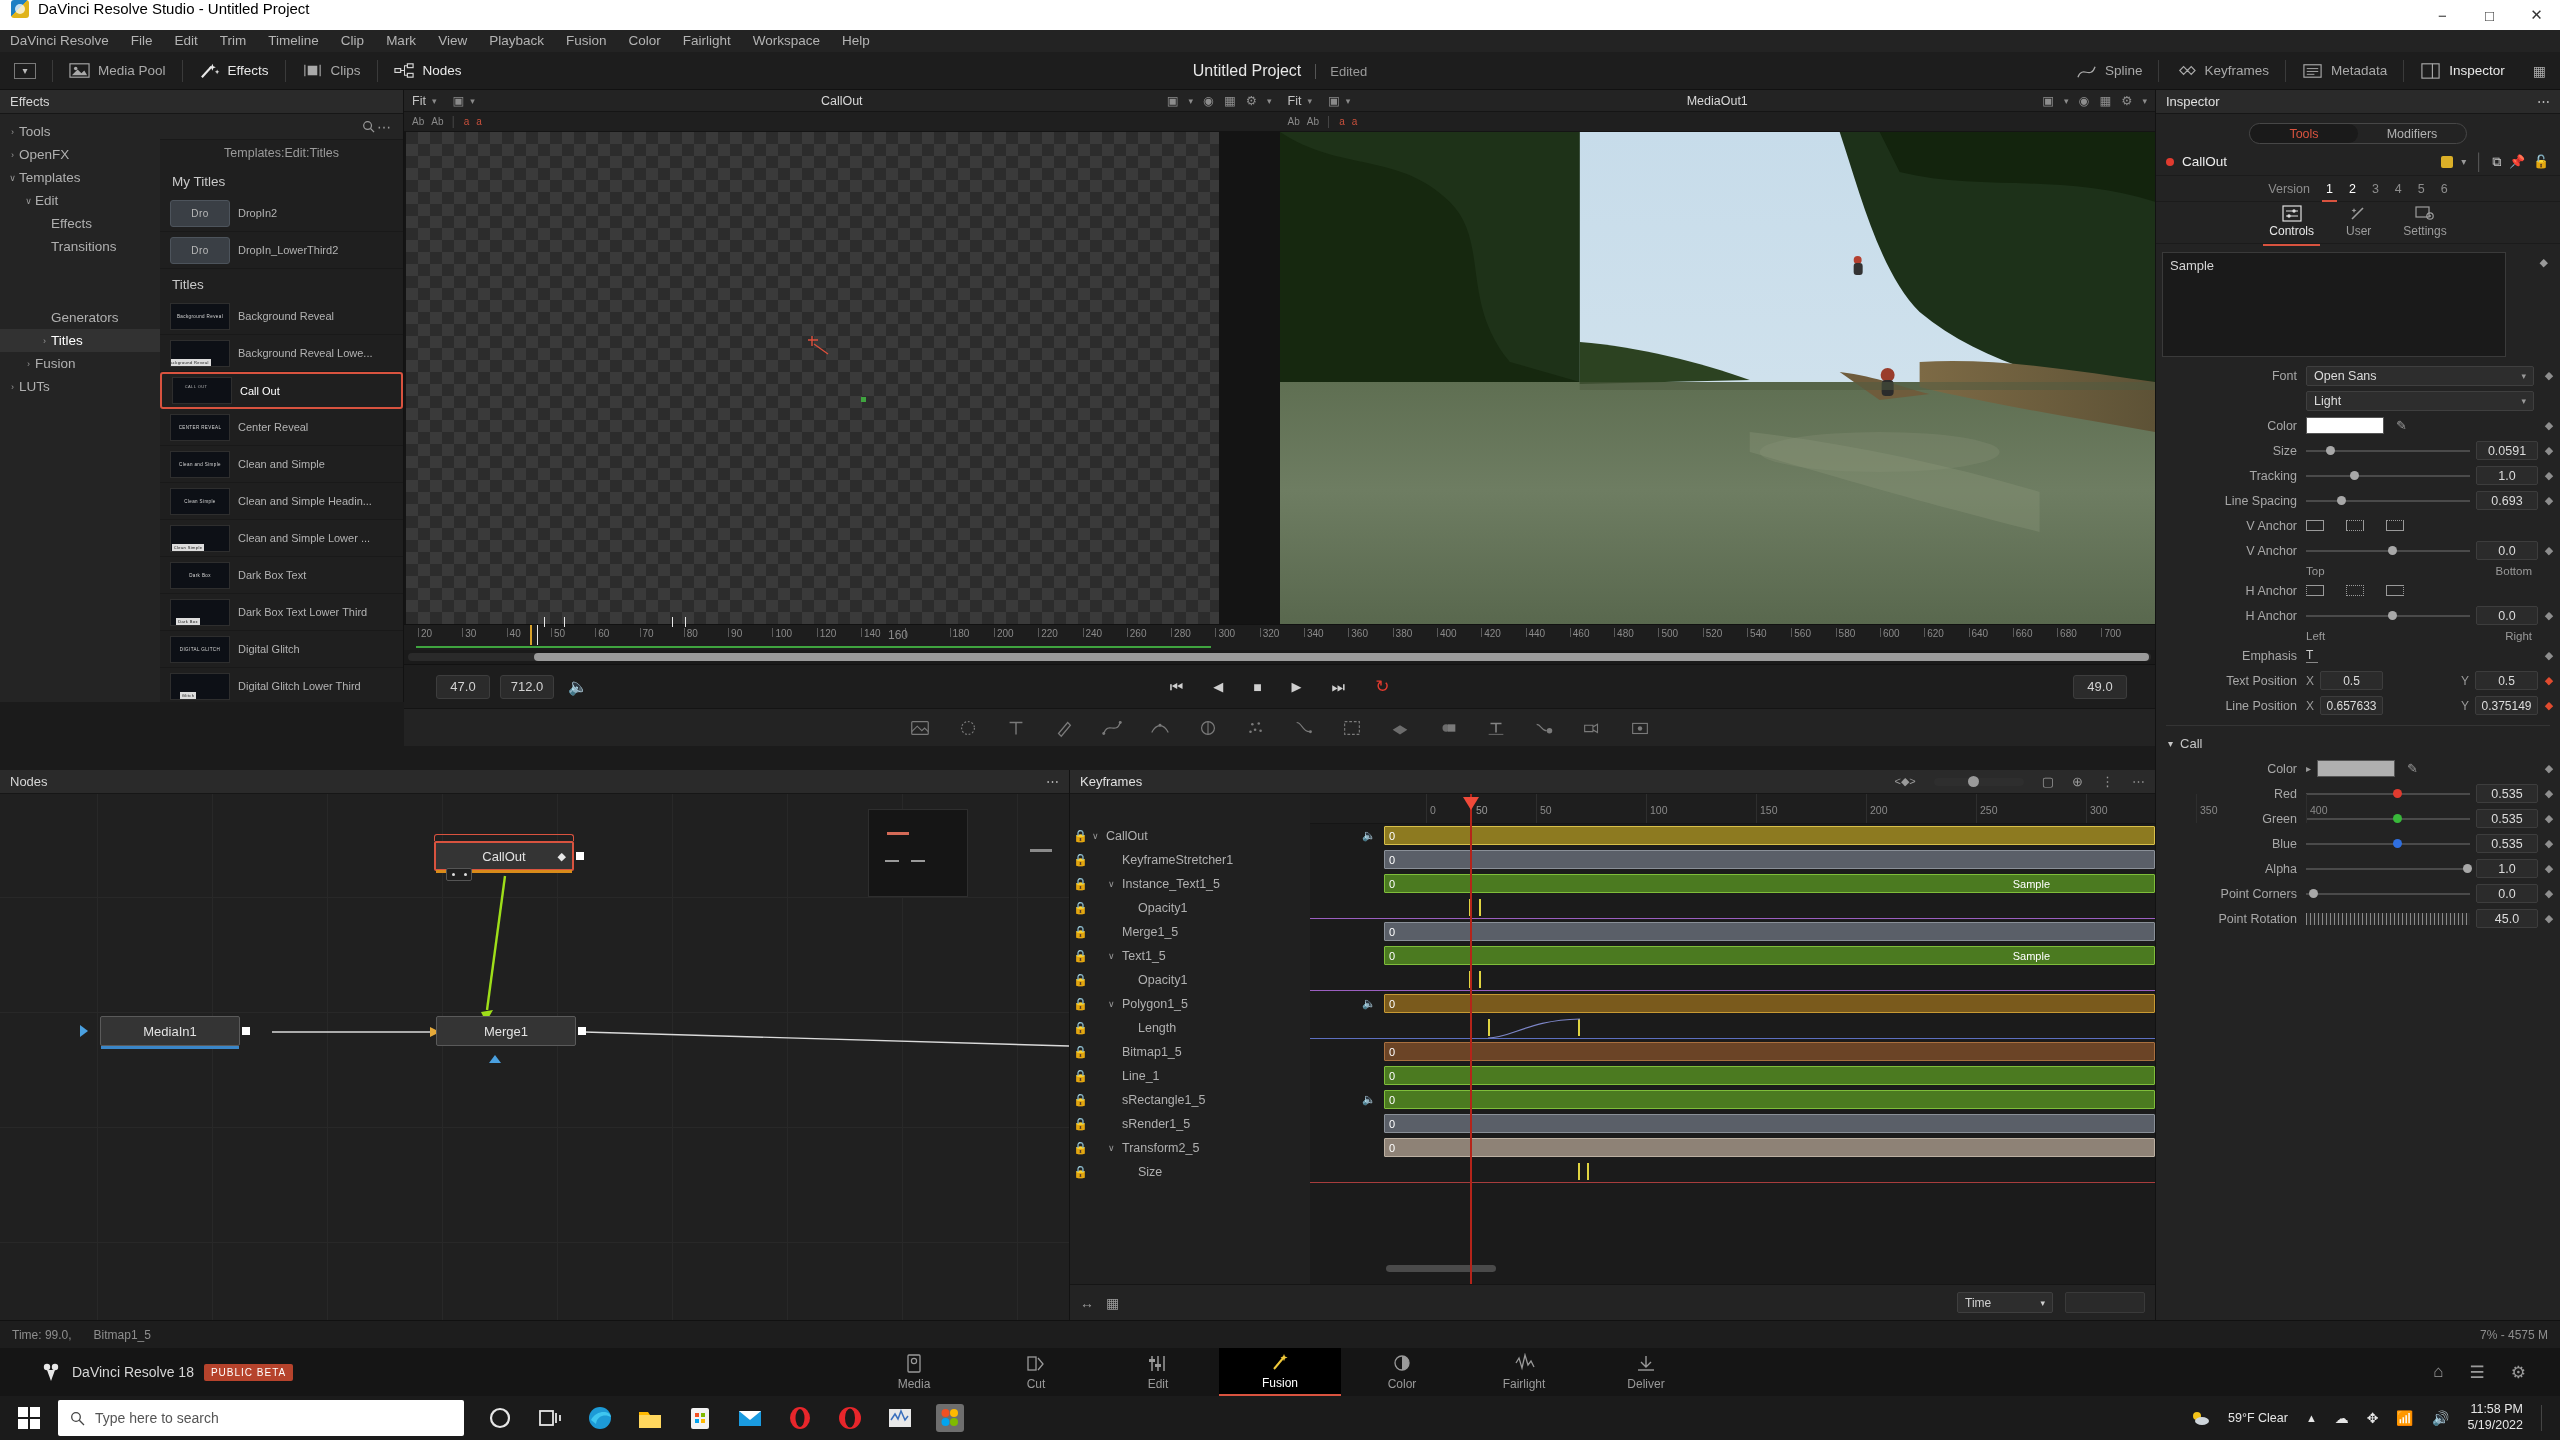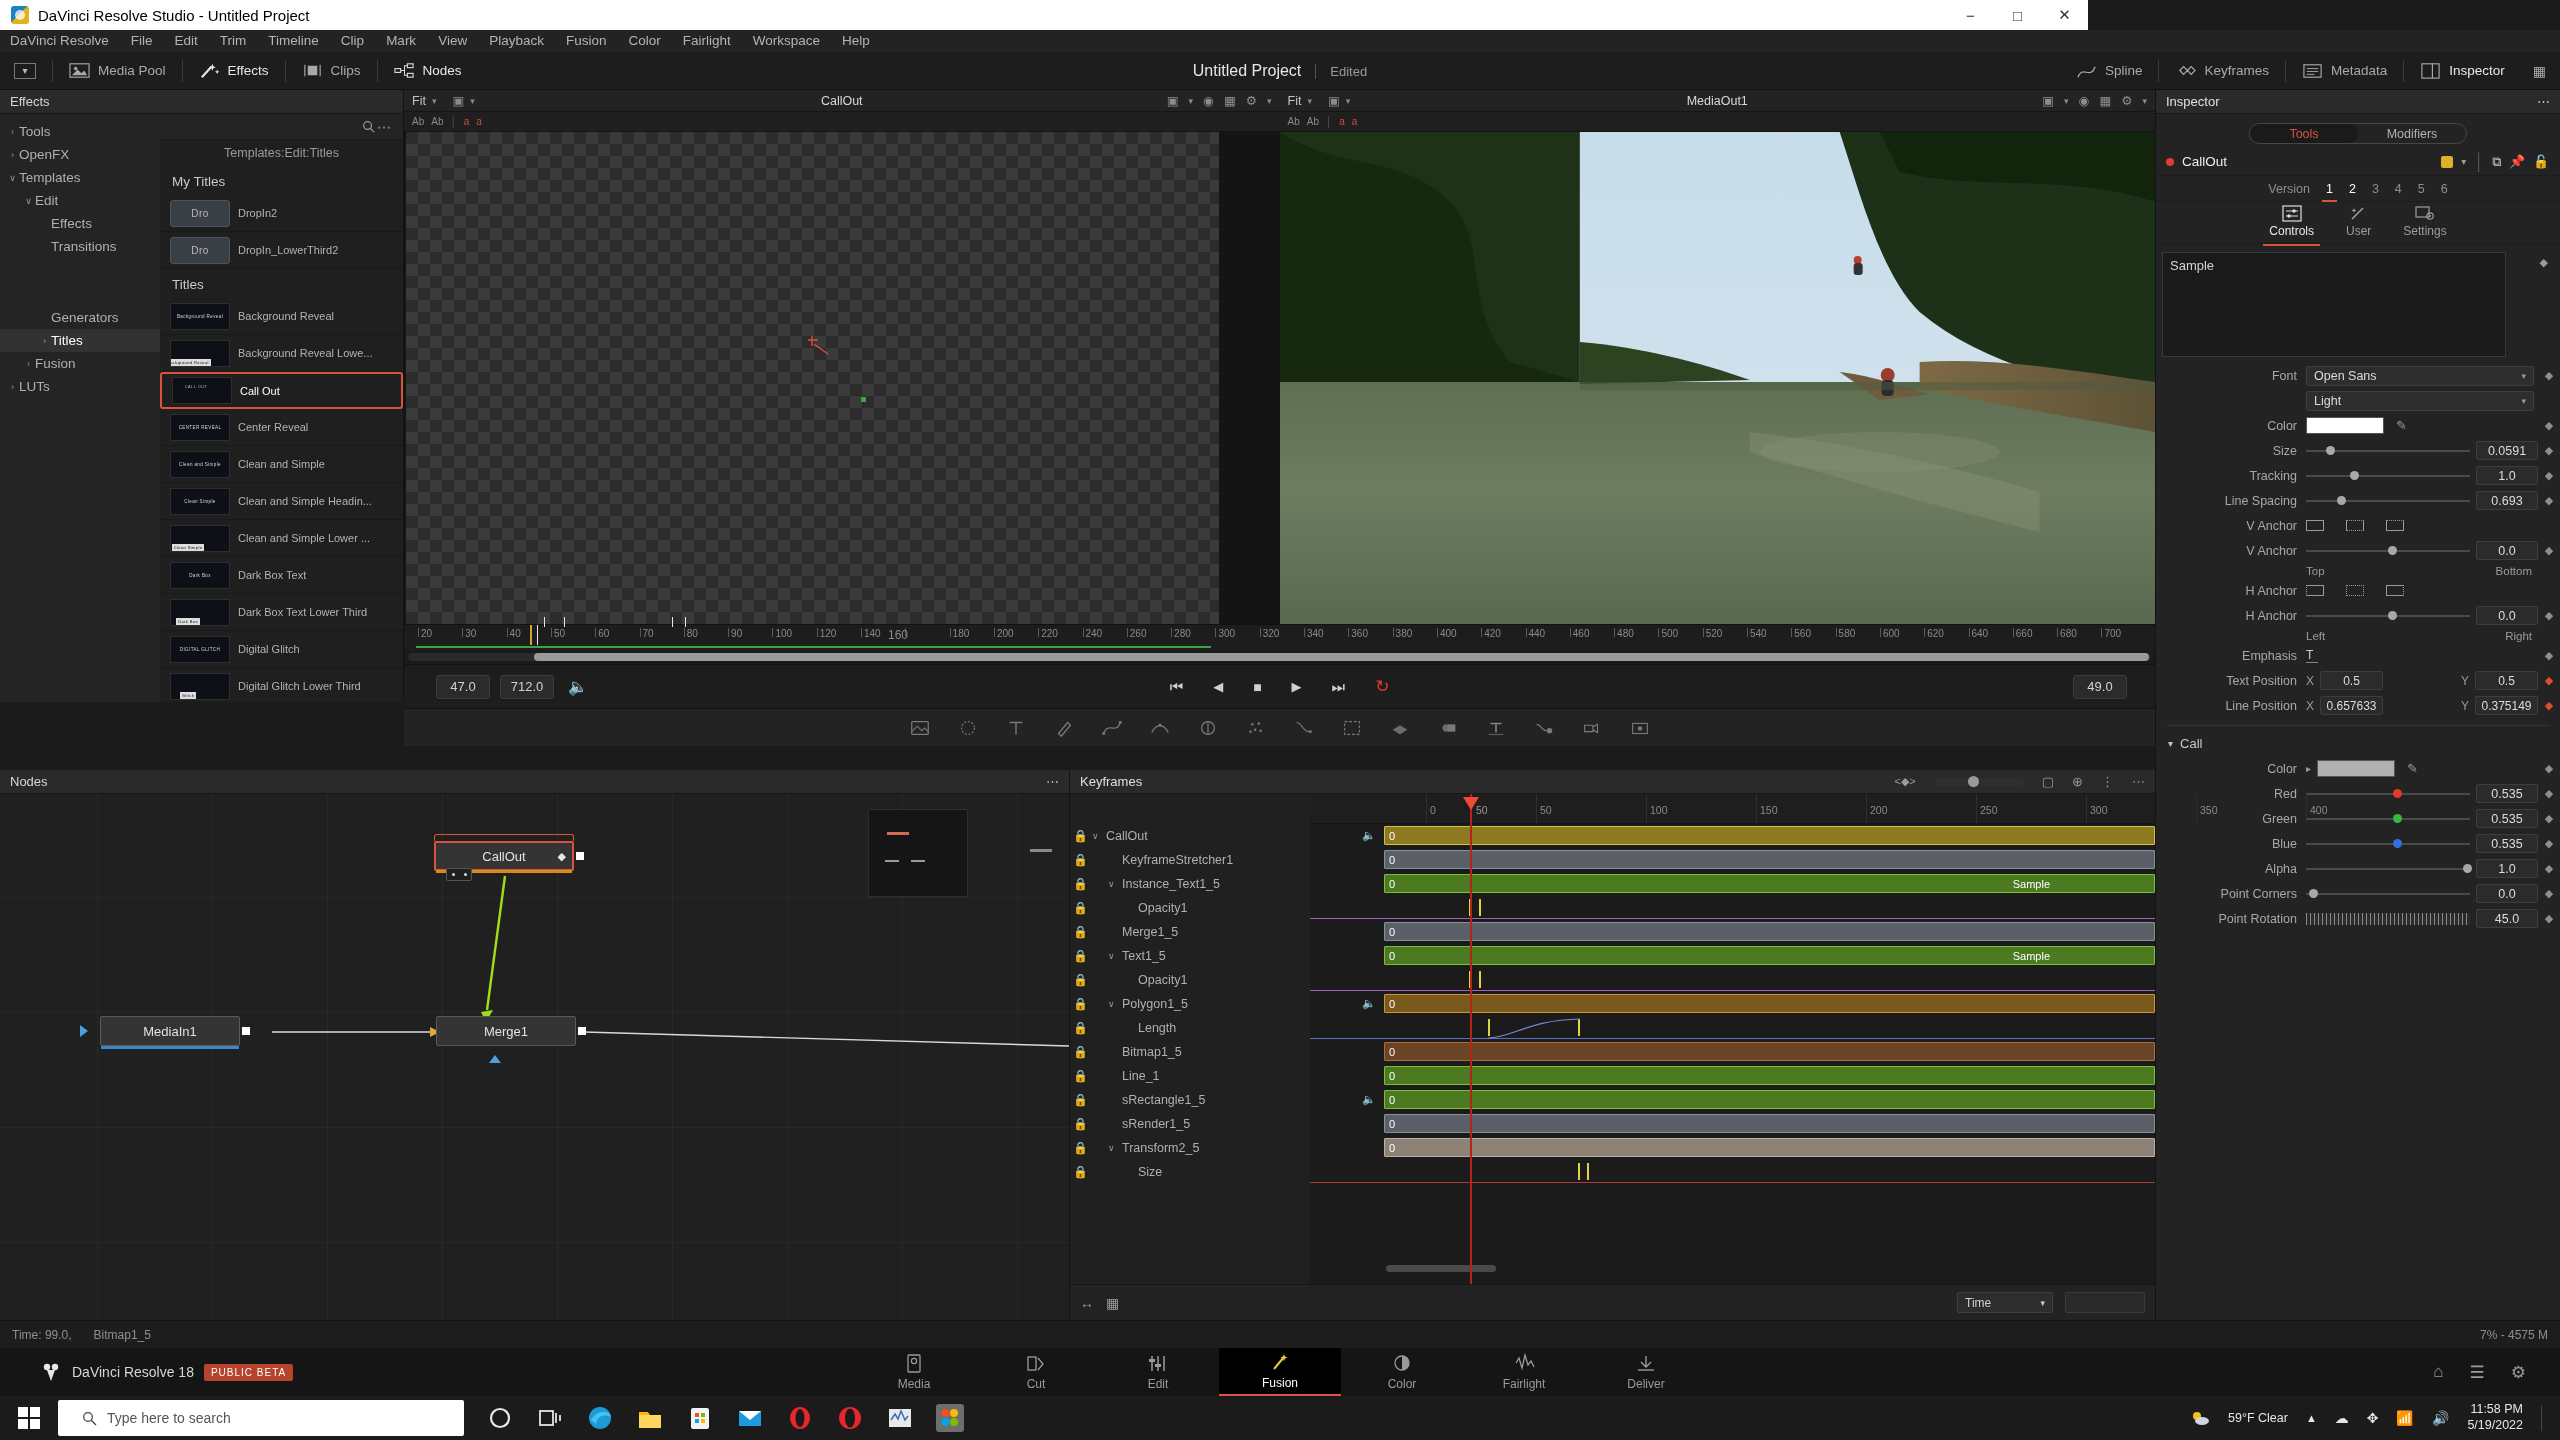--- a/index.html
+++ b/index.html
@@ -1,22 +1,22 @@
 <!DOCTYPE html>
 <html><head>
 <meta charset="utf-8">
 <style>
   * { box-sizing: border-box; margin:0; padding:0; }
   html,body{ width:2560px; height:1440px; overflow:hidden;
     font-family:"Liberation Sans", sans-serif; background:#1b1b1b; color:#c8c8c8; }
   .app{ position:relative; width:2560px; height:1440px; }
 
   
-  .winbar{ position:absolute; left:0; top:0; width:2088px; height:30px; background:#fff; color:#000;
-           display:flex; align-items:center; font-size:15px; }
+  .winbar{ position:absolute; left:0; top:0; width:2560px; height:30px; background:#fff; color:#000;
+           display:flex; align-items:flex-start; font-size:15px; }
   .winbar .logo{ width:18px;height:18px;margin:0 9px 0 11px;border-radius:3px;
            background:linear-gradient(135deg,#1d7fc4 0%,#1d7fc4 45%,#e0b31a 46%,#e0b31a 100%); position:relative;}
   .winbar .logo::after{content:"";position:absolute;left:4px;top:4px;width:10px;height:10px;border-radius:50%;
            background:#fff;opacity:.75;}
   .wbtns{ margin-left:auto; display:flex; height:30px; }
   .wbtn{ width:47px;height:30px;display:flex;align-items:center;justify-content:center;font-size:15px;color:#333;}
 
   
   .menubar{ position:absolute; left:0; top:30px; width:2560px; height:22px; background:#232323;
             display:flex; align-items:center; font-size:13.5px; color:#b4b4b4; }
@@ -162,21 +162,21 @@
   .pages{ position:absolute;left:0;right:0;display:flex;justify-content:center;gap:0;}
   .page{ width:122px;height:48px;display:flex;flex-direction:column;align-items:center;justify-content:center;gap:3px;
          font-size:12px;color:#9a9a9a;}
   .page.on{ background:#000;color:#fff;border-bottom:2px solid #d9533f;}
   .pb-right{ margin-left:auto; display:flex; gap:26px; padding-right:34px; color:#9a9a9a; }
 
   
   .taskbar{ position:absolute;left:0;bottom:0;width:2560px;height:44px;background:#1b1b1b;display:flex;align-items:center;}
   .start{ width:58px;height:44px;display:flex;align-items:center;justify-content:center;}
   .searchbox{ width:406px;height:36px;background:#fff;border-radius:2px;display:flex;align-items:center;gap:10px;
-              padding:0 24px;color:#555;font-size:14px;}
+              padding:0 12px;color:#555;font-size:14px;}
   .tb-icons{ display:flex;align-items:center;gap:22px;padding-left:22px;}
   .tbi{ width:28px;height:28px;border-radius:4px;}
   .tray{ margin-left:auto;display:flex;align-items:center;gap:18px;padding-right:14px;font-size:12.5px;color:#e6e6e6;}
   .clock{ display:flex;flex-direction:column;align-items:flex-end;line-height:1.25;font-size:12.5px;}
 </style>
 </head>
 <body>
 
 <div class="app">
 

